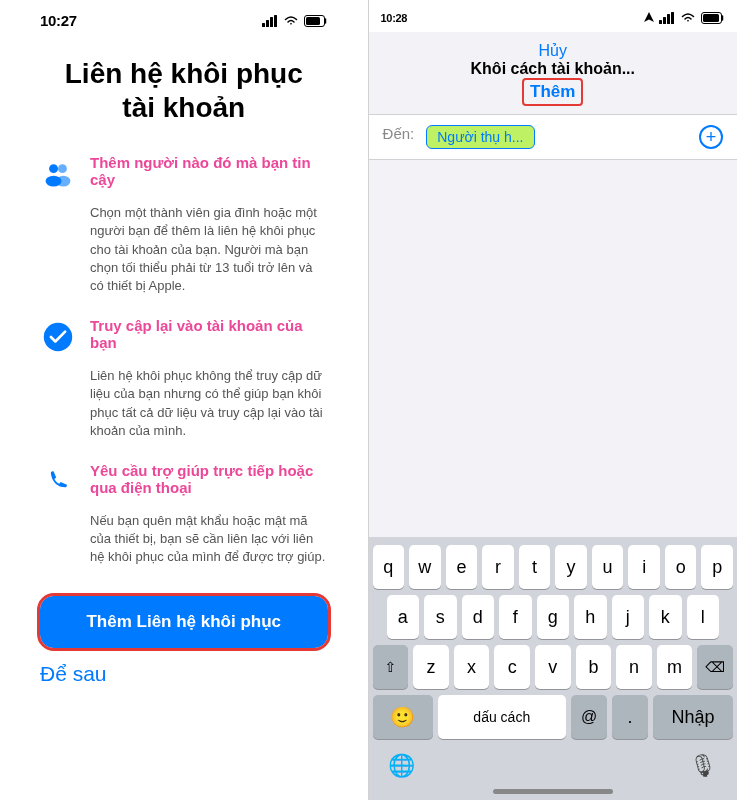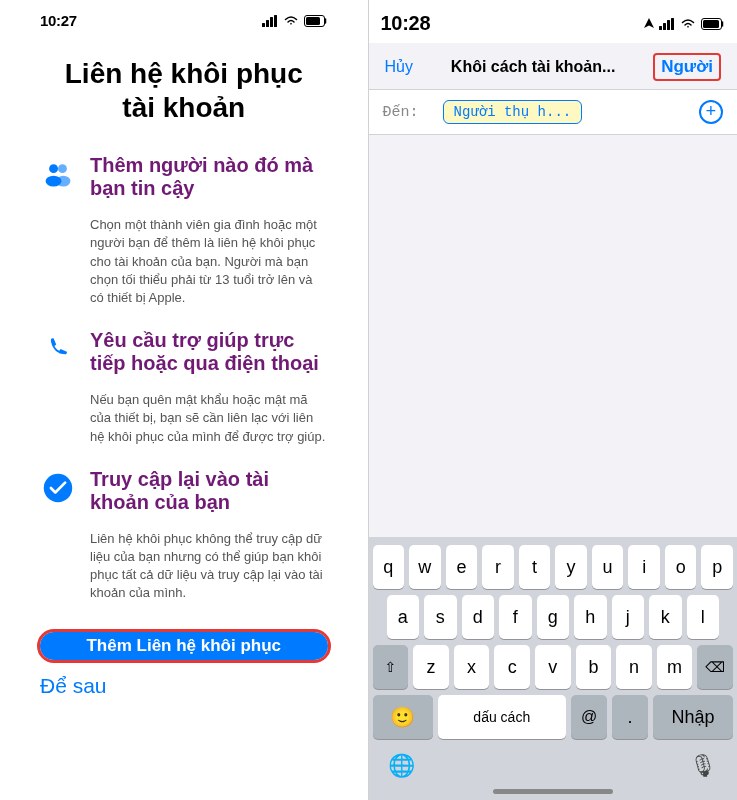--- a/index.html
+++ b/index.html
@@ -85,40 +85,40 @@
       align-items: center;
       justify-content: center;
       margin-top: 2px;
     }
 
     .feature-text {
       flex: 1;
     }
 
     .feature-title {
-      font-size: 20px;
+      font-size: 15px;
       font-weight: 700;
-      color: #701a75;
+      color: #ec4899;
       margin-bottom: 4px;
     }
 
     .feature-desc {
       font-size: 13px;
       color: #555;
       line-height: 1.4;
       margin-top: 16px;
     }
 
     .add-btn {
       width: 100%;
       background: #007AFF;
       color: #fff;
       border: none;
       border-radius: 14px;
-      padding: 4px;
+      padding: 16px;
       font-size: 17px;
       font-weight: 600;
       cursor: pointer;
       outline: 3px solid #e53935;
       margin-bottom: 14px;
     }
 
     .skip-link {
       color: #007AFF;
       font-size: 21px;
@@ -145,32 +145,33 @@
       background: #fff;
       display: flex;
       justify-content: space-between;
       align-items: center;
       padding: 12px 12px 8px 12px;
       font-size: 13px;
       font-weight: 600;
     }
 
     .right-status-time {
-      font-size: 20px;
+      font-size: 11px;
       font-weight: 700;
       letter-spacing: -0.3px;
     }
 
     .right-nav {
       background: #f2f2f7;
       display: flex;
       justify-content: space-between;
       align-items: center;
       padding: 10px 16px 8px 16px;
       border-bottom: 1px solid #d1d1d6;
+      flex-direction: column;
     }
 
     .nav-cancel {
       color: #007AFF;
       font-size: 16px;
       cursor: pointer;
     }
 
     .nav-title {
       font-size: 16px;
@@ -184,35 +185,34 @@
       font-weight: 700;
       cursor: pointer;
       border: 2px solid #e53935;
       padding: 2px 6px;
       border-radius: 4px;
     }
 
     .to-field {
       background: #fff;
       display: flex;
-      align-items: center;
+      align-items: flex-start;
       padding: 10px 14px;
       border-bottom: 1px solid #d1d1d6;
-      gap: 20px;
-      font-family: Liberation Mono, monospace;
+      gap: 8px;
     }
 
     .to-label {
       font-size: 15px;
       color: #888;
       margin-right: 4px;
     }
 
     .to-chip {
-      background: #fef9c3;
+      background: #bef264;
       border: 1.5px solid #007AFF;
       border-radius: 6px;
       padding: 3px 10px;
       font-size: 14px;
       color: #007AFF;
       font-weight: 500;
     }
 
     .to-add-icon {
       margin-left: auto;
@@ -377,43 +377,43 @@
             <ellipse cx="24" cy="26" rx="8" ry="6" fill="#007AFF" opacity="0.6"></ellipse>
           </svg>
         </div>
         <div class="feature-text">
           <div class="feature-title">Thêm người nào đó mà bạn tin cậy</div>
           <div class="feature-desc">Chọn một thành viên gia đình hoặc một người bạn để thêm là liên hệ khôi phục cho tài khoản của bạn. Người mà bạn chọn tối thiểu phải từ 13 tuổi trở lên và có thiết bị Apple.</div>
         </div>
       </div>
 
       <div class="feature-item">
-        <div class="feature-icon icon-phone">
-          <svg viewBox="0 0 36 36" fill="none" xmlns="http://www.w3.org/2000/svg">
-            <path d="M10 8c0-1.1.9-2 2-2h1l3 7-2 1.5c1 2 3 4.5 5.5 5.5L21 18l7 3v1c0 1.1-.9 2-2 2C13 24 10 11 10 8z" fill="#007AFF"></path>
-          </svg>
-        </div>
-        <div class="feature-text">
-          <div class="feature-title">Yêu cầu trợ giúp trực tiếp hoặc qua điện thoại</div>
-          <div class="feature-desc">Nếu bạn quên mật khẩu hoặc mật mã của thiết bị, bạn sẽ cần liên lạc với liên hệ khôi phục của mình để được trợ giúp.</div>
-        </div>
-      </div>
-
-      <div class="feature-item">
         <div class="feature-icon icon-check">
           <svg viewBox="0 0 36 36" fill="none" xmlns="http://www.w3.org/2000/svg">
             <circle cx="18" cy="18" r="16" fill="#007AFF"></circle>
             <path d="M10 18l5 5 11-11" stroke="#fff" stroke-width="3" stroke-linecap="round" stroke-linejoin="round"></path>
           </svg>
         </div>
         <div class="feature-text">
           <div class="feature-title">Truy cập lại vào tài khoản của bạn</div>
           <div class="feature-desc">Liên hệ khôi phục không thể truy cập dữ liệu của bạn nhưng có thể giúp bạn khôi phục tất cả dữ liệu và truy cập lại vào tài khoản của mình.</div>
         </div>
       </div>
+
+      <div class="feature-item">
+        <div class="feature-icon icon-phone">
+          <svg viewBox="0 0 36 36" fill="none" xmlns="http://www.w3.org/2000/svg">
+            <path d="M10 8c0-1.1.9-2 2-2h1l3 7-2 1.5c1 2 3 4.5 5.5 5.5L21 18l7 3v1c0 1.1-.9 2-2 2C13 24 10 11 10 8z" fill="#007AFF"></path>
+          </svg>
+        </div>
+        <div class="feature-text">
+          <div class="feature-title">Yêu cầu trợ giúp trực tiếp hoặc qua điện thoại</div>
+          <div class="feature-desc">Nếu bạn quên mật khẩu hoặc mật mã của thiết bị, bạn sẽ cần liên lạc với liên hệ khôi phục của mình để được trợ giúp.</div>
+        </div>
+      </div>
     </div>
 
     <button class="add-btn">Thêm Liên hệ khôi phục</button>
     <span class="skip-link">Để sau</span>
   </div>
 </div>
 
 <div class="panel-divider"></div>
 
 <div class="right-panel">
@@ -443,21 +443,21 @@
         <rect x="0.5" y="0.5" width="20" height="11" rx="2.5" stroke="#000" stroke-width="1" fill="none"></rect>
         <rect x="2" y="2" width="16" height="8" rx="1.5" fill="#000"></rect>
         <path d="M21.5 4v4" stroke="#000" stroke-width="1.5" stroke-linecap="round"></path>
       </svg>
     </div>
   </div>
 
   <div class="right-nav">
     <span class="nav-cancel">Hủy</span>
     <span class="nav-title">Khôi cách tài khoản...</span>
-    <span class="nav-add">Người</span>
+    <span class="nav-add">Thêm</span>
   </div>
 
   <div class="to-field">
     <span class="to-label">Đến:</span>
     <span class="to-chip">Người thụ h...</span>
     <div class="to-add-icon">+</div>
   </div>
 
   <div class="spacer"></div>
 

